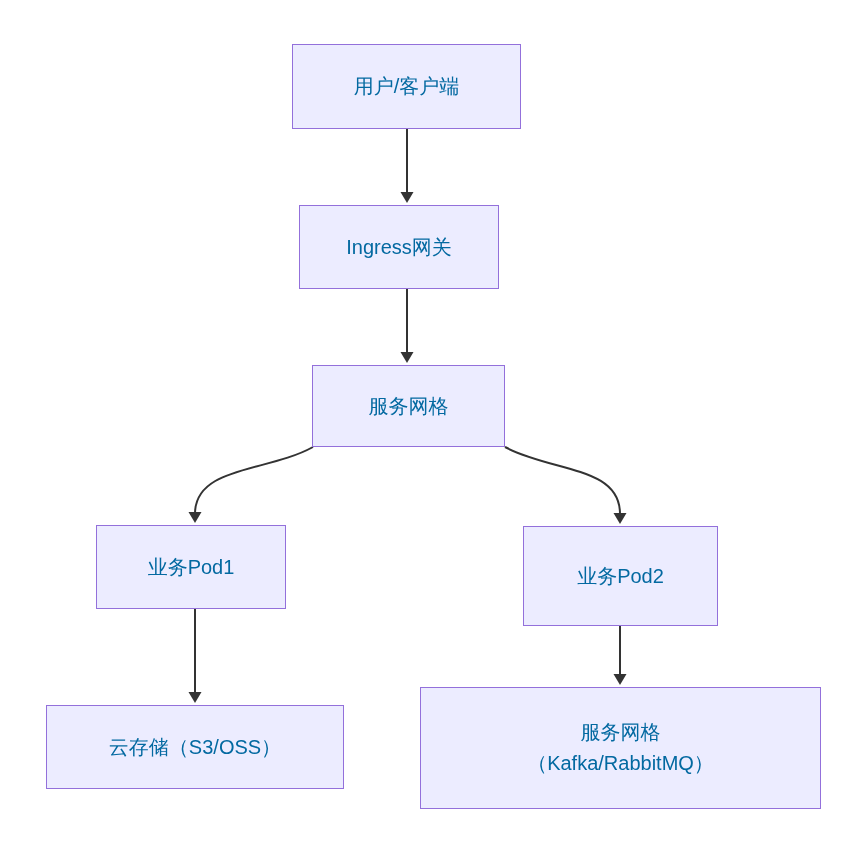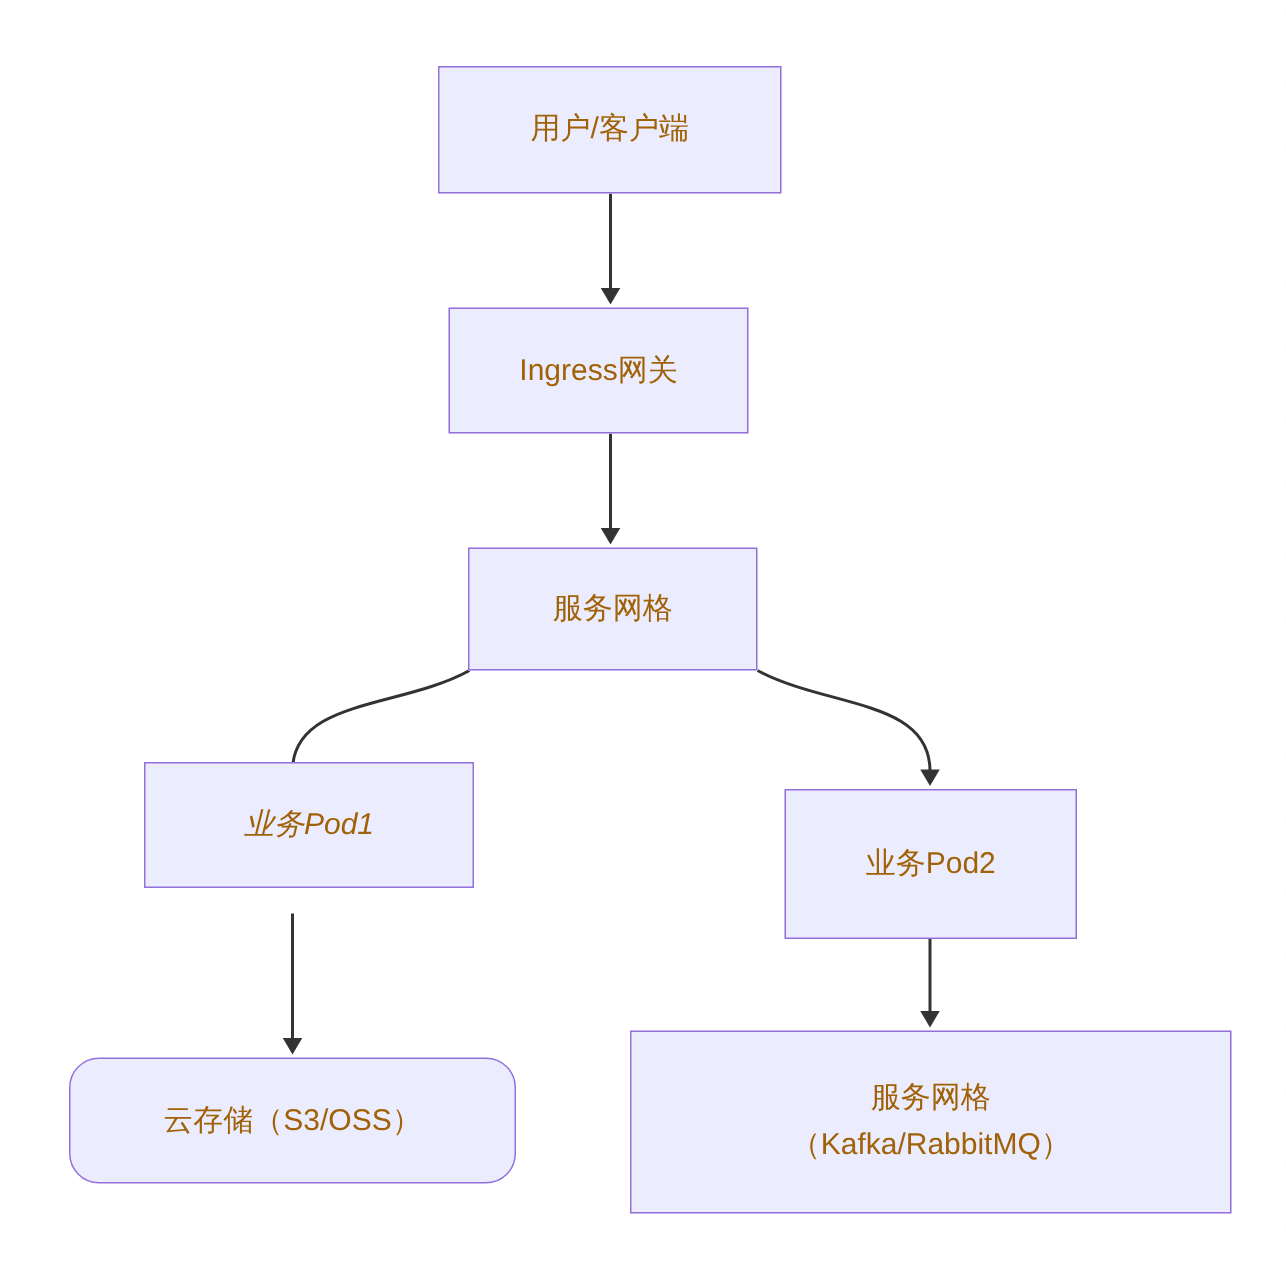--- a/index.html
+++ b/index.html
@@ -36,37 +36,37 @@
   }
   .edge-layer polygon {
     fill: #333333;
     stroke: none;
   }
   .node {
     position: absolute;
     box-sizing: border-box;
     background: #ECECFF;
     border: 1.5px solid #9370DB;
-    color: #a16207;
+    color: #0369a1;
     font-size: 20px;
     line-height: 1.55;
     display: flex;
     flex-direction: column;
     align-items: center;
     justify-content: center;
     text-align: center;
     white-space: nowrap;
   }
   
   .n-user    { left: 292px; top: 44px;  width: 229px; height: 85px; }
   .n-ingress { left: 299px; top: 205px; width: 200px; height: 84px; }
   .n-mesh    { left: 312px; top: 365px; width: 193px; height: 82px; }
-  .n-pod1    { left: 96px;  top: 508px; width: 220px; height: 84px; font-style: italic; }
+  .n-pod1    { left: 96px;  top: 525px; width: 190px; height: 84px; }
   .n-pod2    { left: 523px; top: 526px; width: 195px; height: 100px; }
-  .n-storage { left: 46px;  top: 705px; width: 298px; height: 84px; border-radius: 20px; }
+  .n-storage { left: 46px;  top: 705px; width: 298px; height: 84px; }
   .n-queue   { left: 420px; top: 687px; width: 401px; height: 122px; }
 </style>
 </head>
 <body>
 
 <div class="stage">
 
   <svg class="edge-layer" viewBox="0 0 857 854" xmlns="http://www.w3.org/2000/svg">
     <g>
       <path d="M407 129 L407 193"></path>

